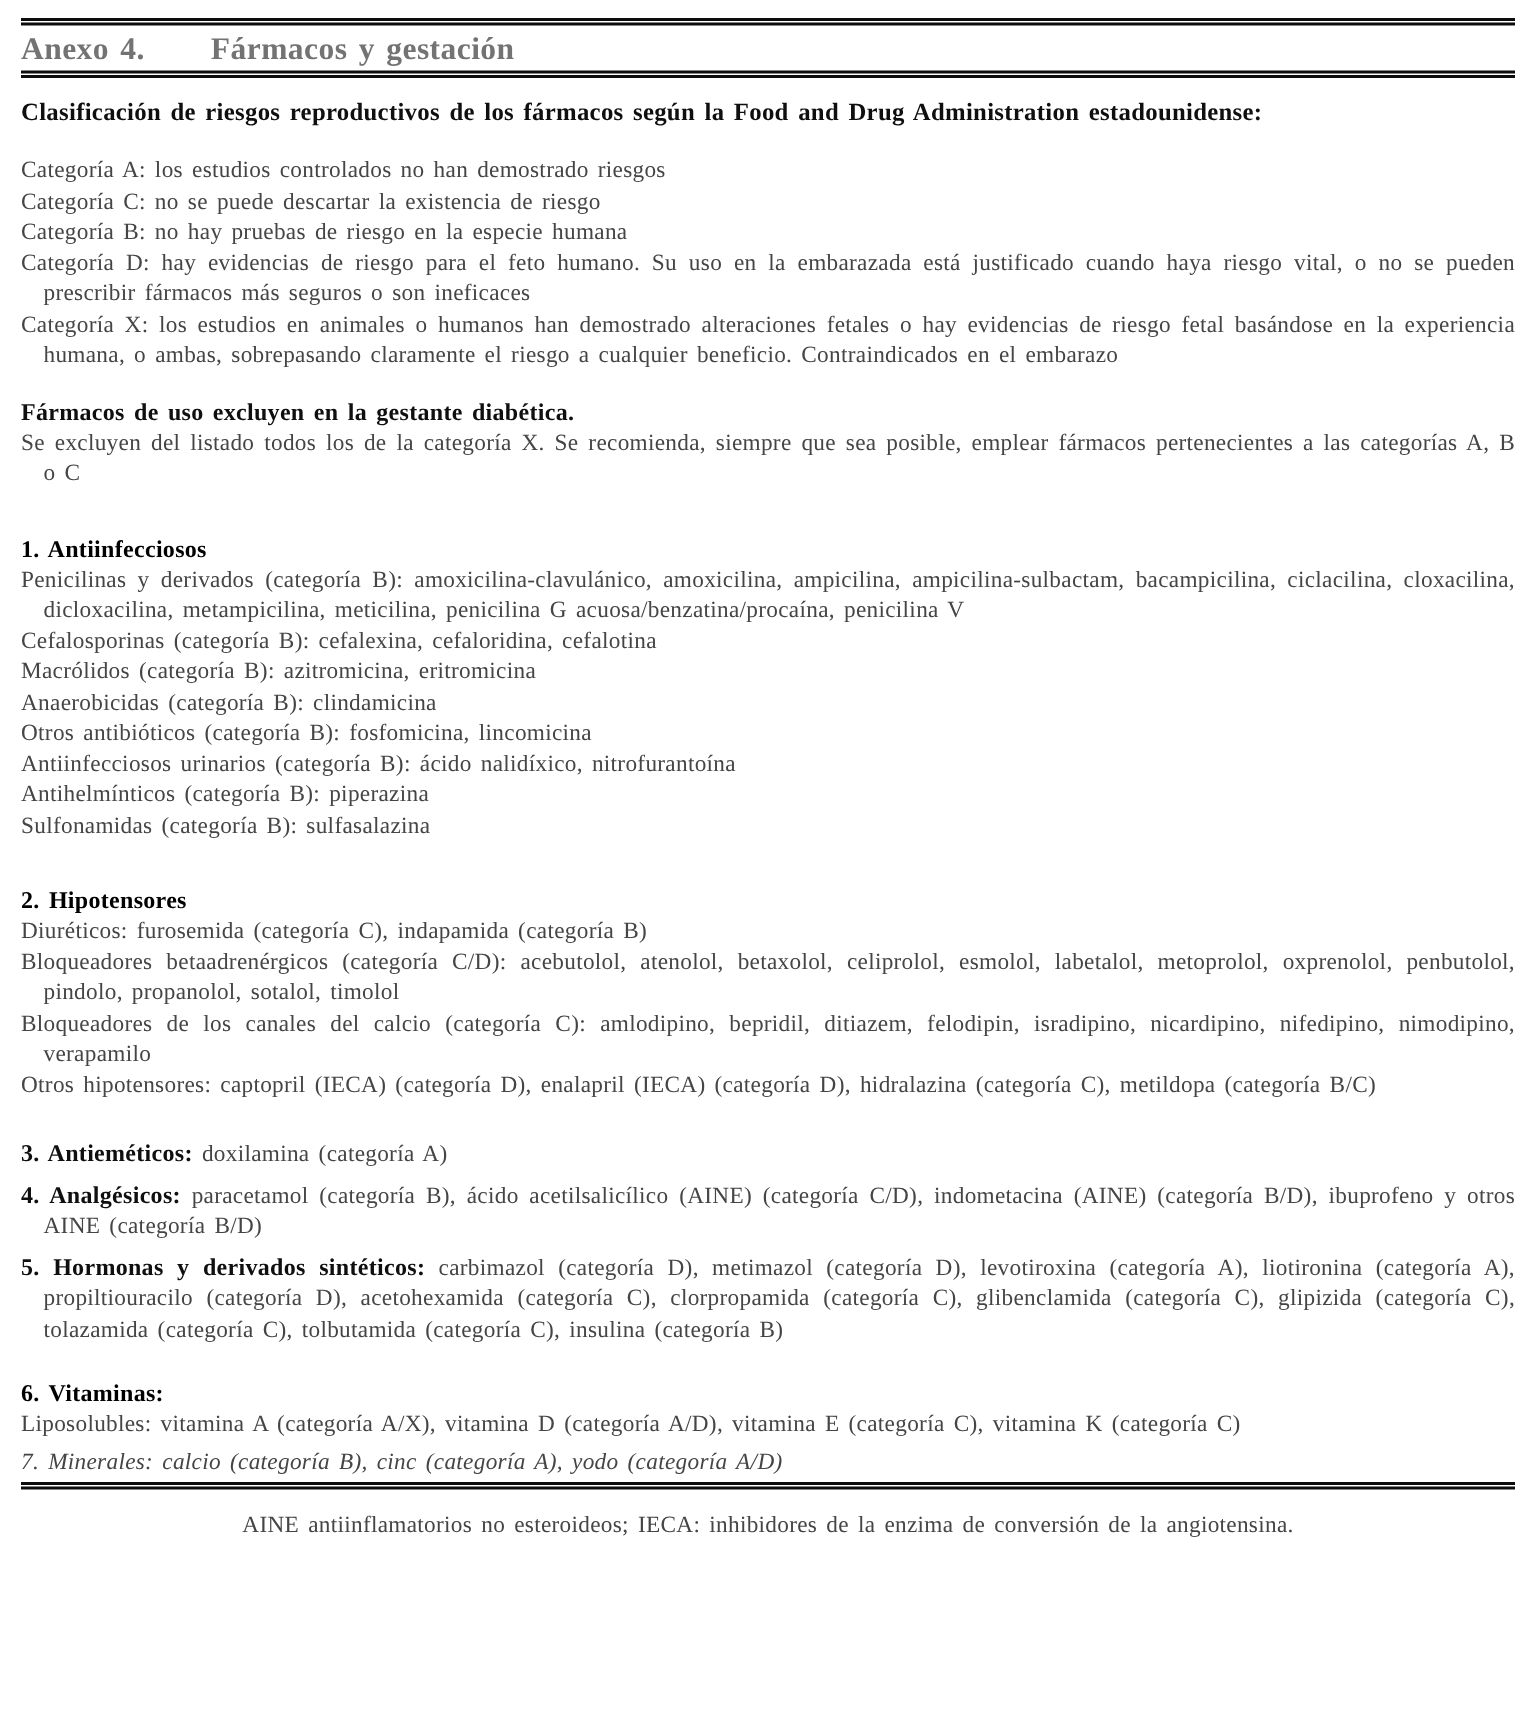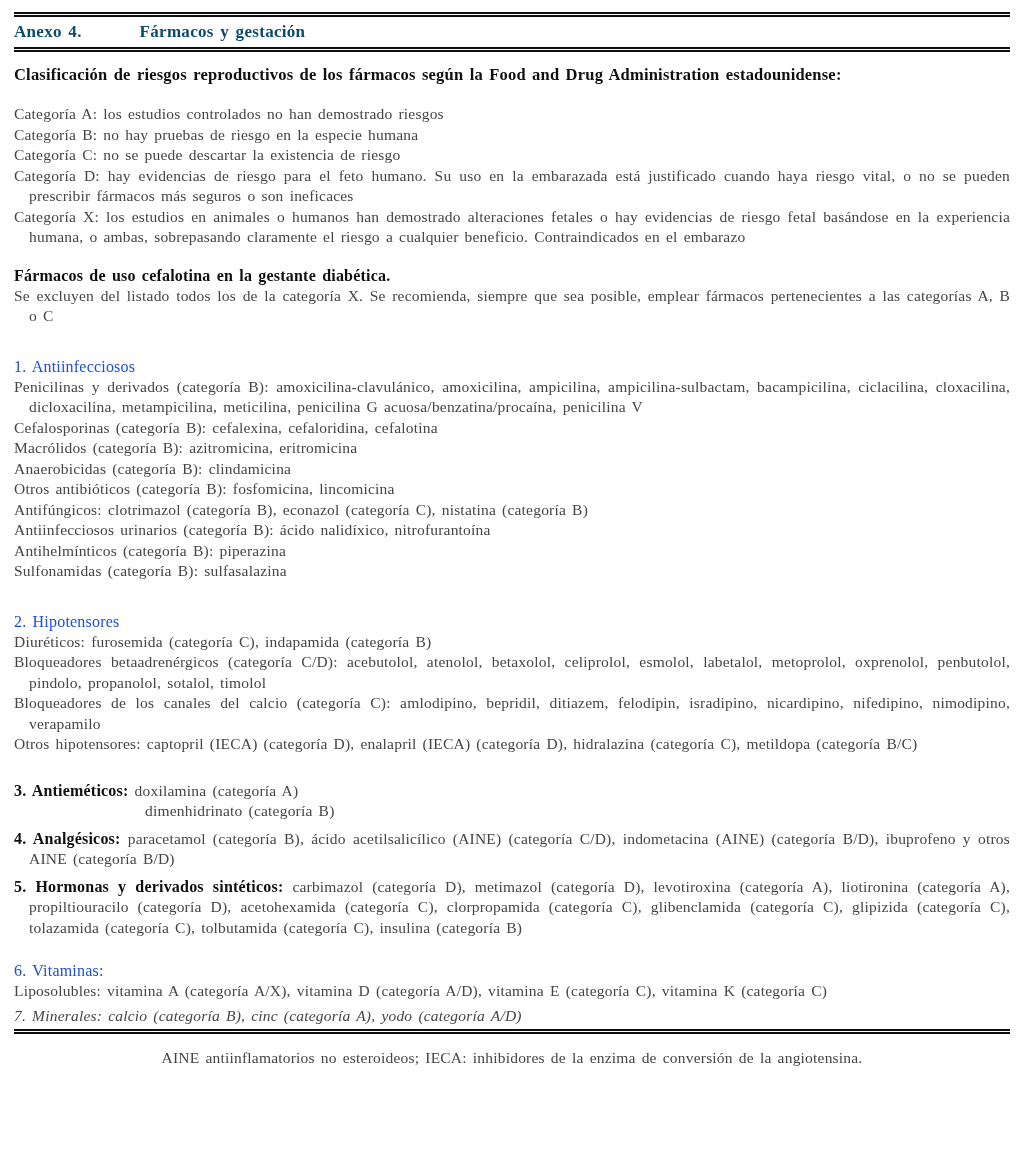--- a/index.html
+++ b/index.html
@@ -28,22 +28,22 @@
     border-top: 2px solid #0d0d0d;
     border-bottom: 2px solid #0d0d0d;
   }
   .rule-top    { margin-top: 12px; }
   .rule-header { margin-top: 4px; }
   .rule-bottom { margin-top: 3px; }
 
   .doc-header {
     margin-top: 4px;
     font-weight: bold;
-    color: #0c4a6e;
-    font-size: 17px;
+    color: #737373;
+    font-size: 21px;
     line-height: 22px;
     letter-spacing: 0.3px;
   }
   .doc-header .anexo-label {
     display: inline-block;
     min-width: 119px;
   }
 
   .main-heading {
     margin-top: 12px;
@@ -63,22 +63,22 @@
 
   .usage-heading {
     margin-top: 17px;
     font-weight: bold;
     color: #0f0f0f;
     font-size: 16px;
     line-height: 21px;
   }
 
   .section-title {
-    font-weight: normal;
-    color: #1d4ed8;
+    font-weight: bold;
+    color: #000000;
     font-size: 16px;
     line-height: 21px;
   }
   .mt-section  { margin-top: 29px; }
   .mt-block    { margin-top: 26px; }
   .mt-block-sm { margin-top: 7px; }
   .mt-vit      { margin-top: 22px; }
   .mt-min      { margin-top: 4px; font-style: italic; }
 
   .inline-label {
@@ -107,56 +107,54 @@
     <span class="anexo-label">Anexo 4.</span>
     <span>Fármacos y gestación</span>
   </div>
 
   <div class="rule rule-header"></div>
 
   <div class="main-heading">Clasificación de riesgos reproductivos de los fármacos según la Food and Drug Administration estadounidense:</div>
 
   <div class="cat-block">
     <div class="hang">Categoría A: los estudios controlados no han demostrado riesgos</div>
+    <div class="hang">Categoría C: no se puede descartar la existencia de riesgo</div>
     <div class="hang">Categoría B: no hay pruebas de riesgo en la especie humana</div>
-    <div class="hang">Categoría C: no se puede descartar la existencia de riesgo</div>
     <div class="hang">Categoría D: hay evidencias de riesgo para el feto humano. Su uso en la embarazada está justificado cuando haya riesgo vital, o no se pueden prescribir fármacos más seguros o son ineficaces</div>
     <div class="hang">Categoría X: los estudios en animales o humanos han demostrado alteraciones fetales o hay evidencias de riesgo fetal basándose en la experiencia humana, o ambas, sobrepasando claramente el riesgo a cualquier beneficio. Contraindicados en el embarazo</div>
   </div>
 
-  <div class="usage-heading">Fármacos de uso cefalotina en la gestante diabética.</div>
+  <div class="usage-heading">Fármacos de uso excluyen en la gestante diabética.</div>
   <div class="hang">Se excluyen del listado todos los de la categoría X. Se recomienda, siempre que sea posible, emplear fármacos pertenecientes a las categorías A, B o C</div>
 
   <div class="section-title mt-section">1. Antiinfecciosos</div>
   <div>
     <div class="hang">Penicilinas y derivados (categoría B): amoxicilina-clavulánico, amoxicilina, ampicilina, ampicilina-sulbactam, bacampicilina, ciclacilina, cloxacilina, dicloxacilina, metampicilina, meticilina, penicilina G acuosa/benzatina/procaína, penicilina V</div>
     <div class="hang">Cefalosporinas (categoría B): cefalexina, cefaloridina, cefalotina</div>
     <div class="hang">Macrólidos (categoría B): azitromicina, eritromicina</div>
     <div class="hang">Anaerobicidas (categoría B): clindamicina</div>
     <div class="hang">Otros antibióticos (categoría B): fosfomicina, lincomicina</div>
-    <div class="hang">Antifúngicos: clotrimazol (categoría B), econazol (categoría C), nistatina (categoría B)</div>
     <div class="hang">Antiinfecciosos urinarios (categoría B): ácido nalidíxico, nitrofurantoína</div>
     <div class="hang">Antihelmínticos (categoría B): piperazina</div>
     <div class="hang">Sulfonamidas (categoría B): sulfasalazina</div>
   </div>
 
   <div class="section-title mt-section">2. Hipotensores</div>
   <div>
     <div class="hang">Diuréticos: furosemida (categoría C), indapamida (categoría B)</div>
     <div class="hang">Bloqueadores betaadrenérgicos (categoría C/D): acebutolol, atenolol, betaxolol, celiprolol, esmolol, labetalol, metoprolol, oxprenolol, penbutolol, pindolo, propanolol, sotalol, timolol</div>
     <div class="hang">Bloqueadores de los canales del calcio (categoría C): amlodipino, bepridil, ditiazem, felodipin, isradipino, nicardipino, nifedipino, nimodipino, verapamilo</div>
     <div class="hang">Otros hipotensores: captopril (IECA) (categoría D), enalapril (IECA) (categoría D), hidralazina (categoría C), metildopa (categoría B/C)</div>
   </div>
 
   <div class="mt-block">
     <div>
       <span class="inline-label">3. Antieméticos:</span>
       <span>doxilamina (categoría A)</span>
     </div>
-    <div class="antiemetic-line2">dimenhidrinato (categoría B)</div>
   </div>
 
   <div class="hang mt-block-sm">
     <span class="inline-label">4. Analgésicos:</span>
     <span>paracetamol (categoría B), ácido acetilsalicílico (AINE) (categoría C/D), indometacina (AINE) (categoría B/D), ibuprofeno y otros AINE (categoría B/D)</span>
   </div>
 
   <div class="hang mt-block-sm">
     <span class="inline-label">5. Hormonas y derivados sintéticos:</span>
     <span>carbimazol (categoría D), metimazol (categoría D), levotiroxina (categoría A), liotironina (categoría A), propiltiouracilo (categoría D), acetohexamida (categoría C), clorpropamida (categoría C), glibenclamida (categoría C), glipizida (categoría C), tolazamida (categoría C), tolbutamida (categoría C), insulina (categoría B)</span>

